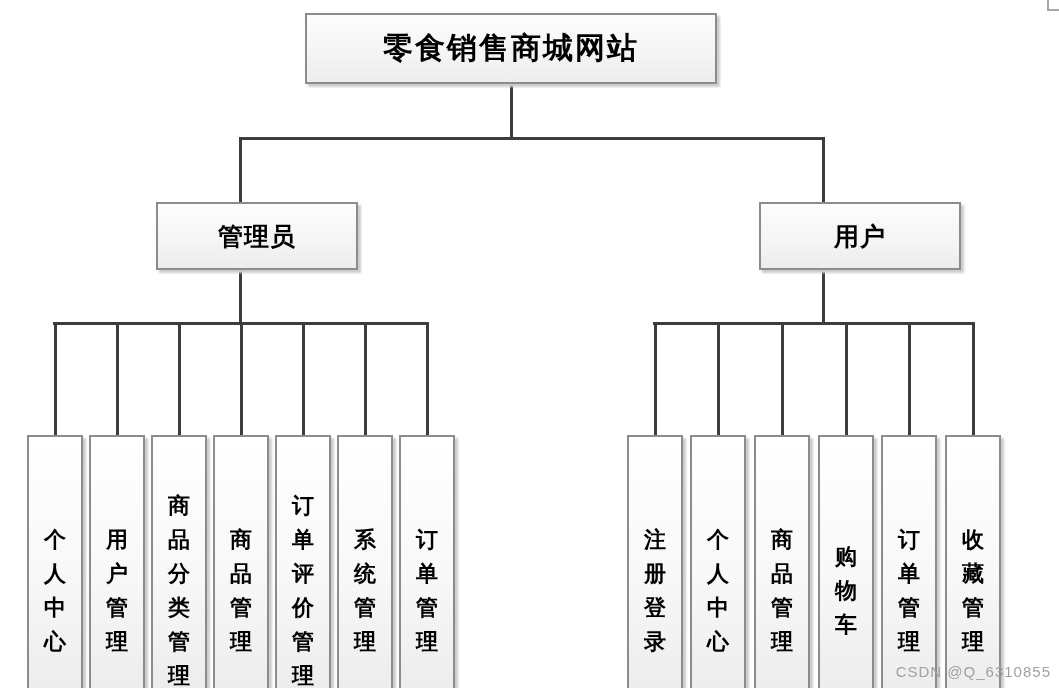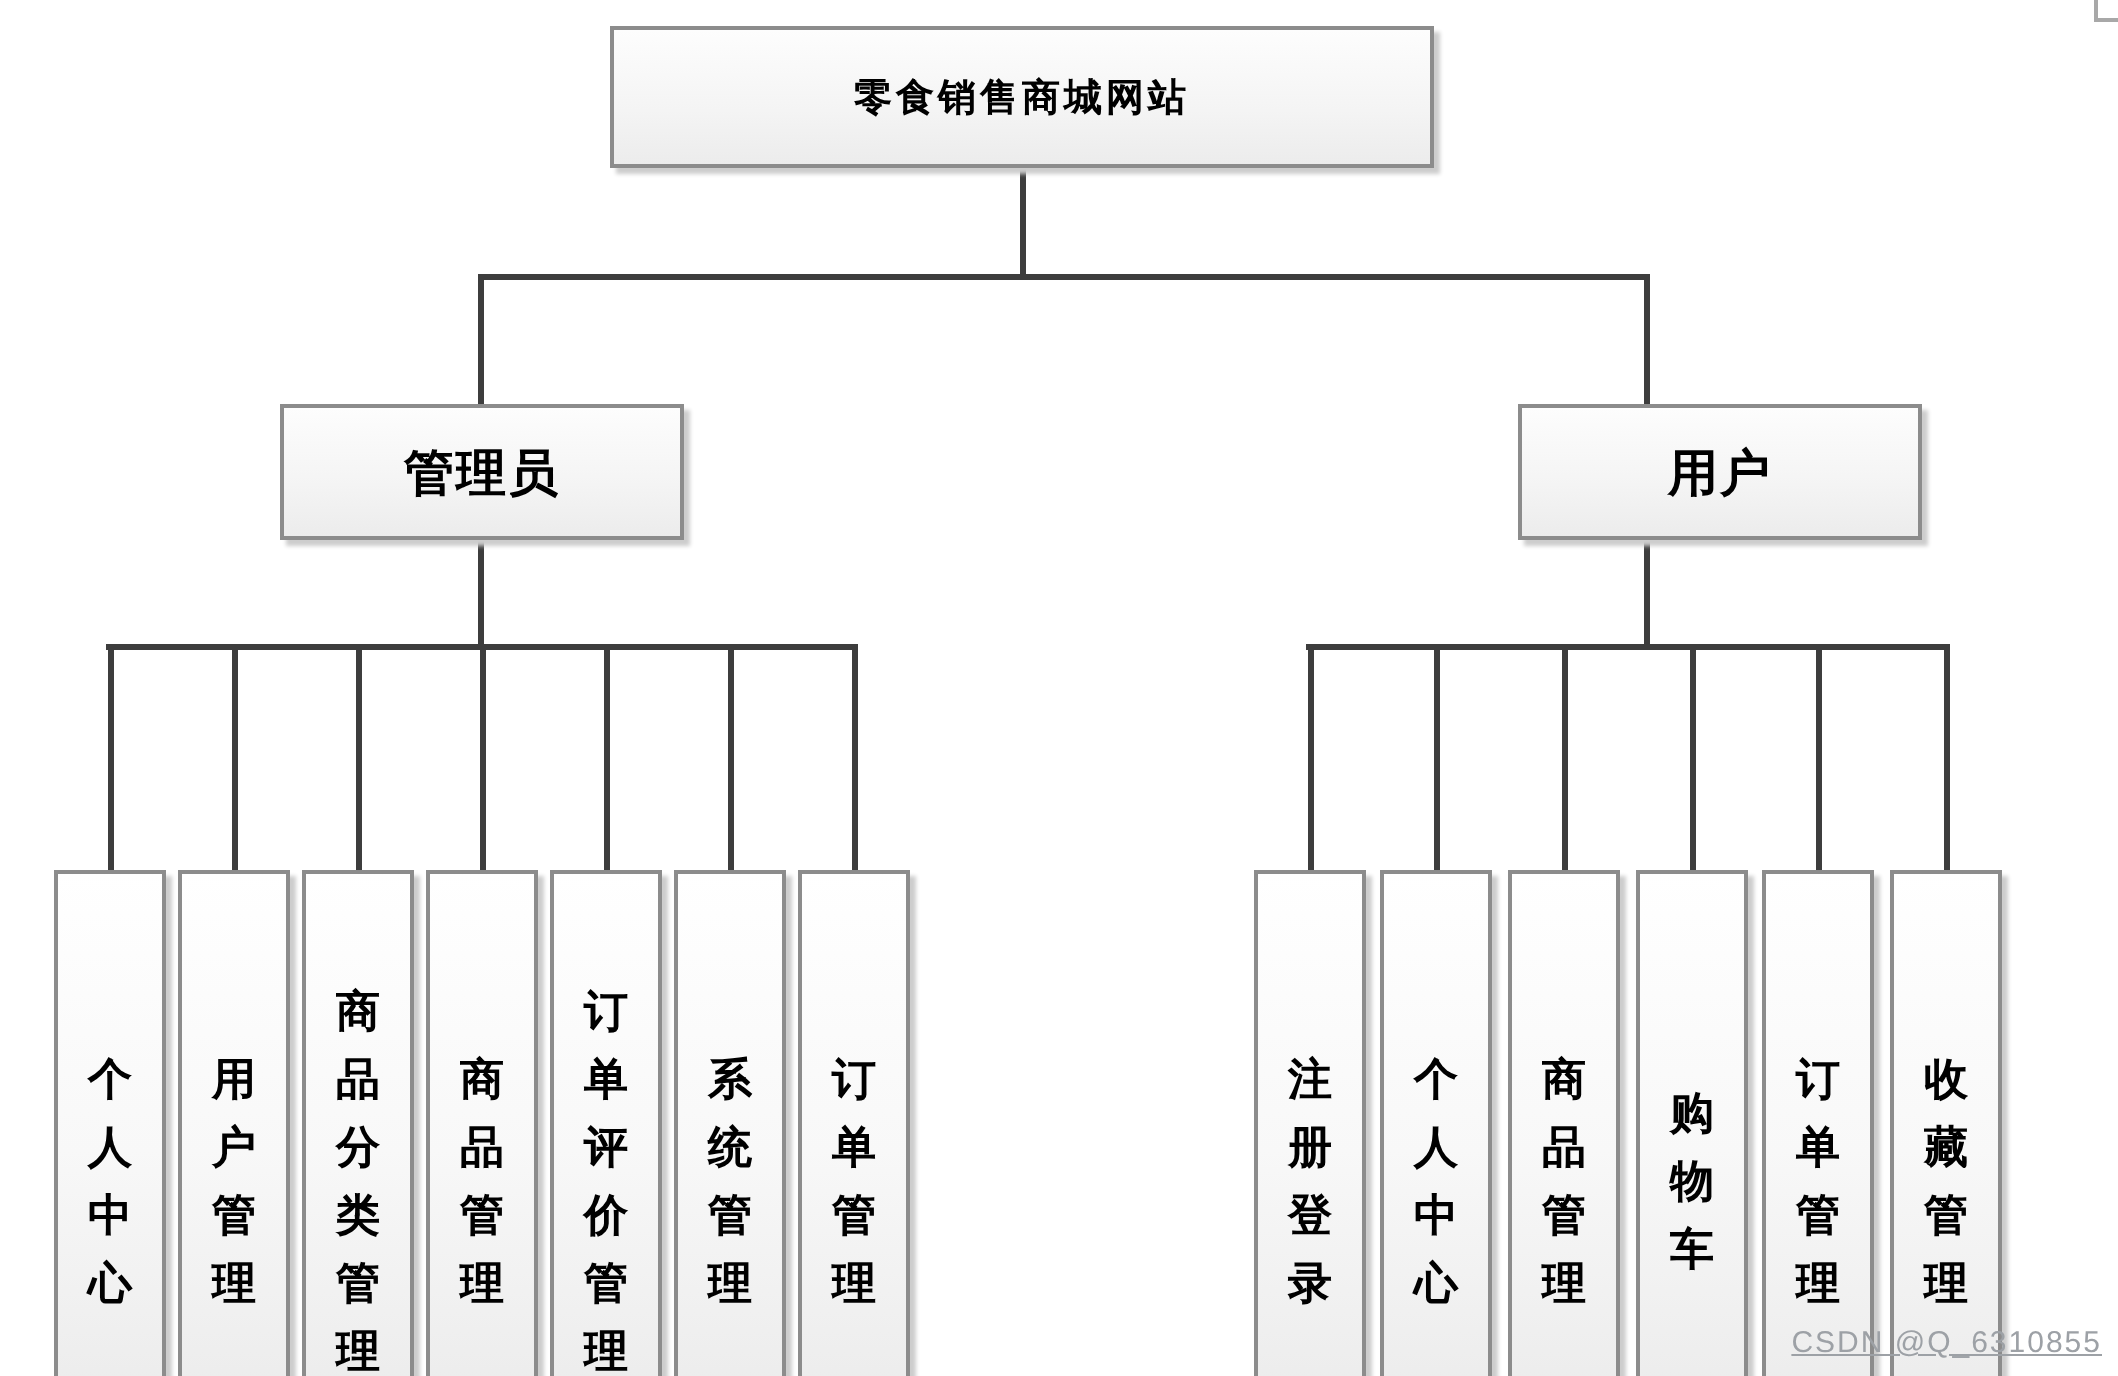--- a/index.html
+++ b/index.html
@@ -30,21 +30,21 @@
     box-shadow: 3px 3px 2px #cdcdcd;
     display: flex;
     align-items: center;
     justify-content: center;
     color: #000000;
     font-weight: bold;
   }
   .root-box {
     left: 305px; top: 13px;
     width: 412px; height: 71px;
-    font-size: 19px;
+    font-size: 30px;
     letter-spacing: 2px;
     background: linear-gradient(to bottom, #fdfdfd 0%, #f4f4f4 60%, #ececec 100%);
     text-align: center;
   }
   .branch-box {
     top: 202px;
     width: 202px; height: 68px;
     font-size: 25px;
     letter-spacing: 1px;
     background: linear-gradient(to bottom, #fdfdfd 0%, #f4f4f4 60%, #ececec 100%);
@@ -60,21 +60,20 @@
     font-weight: bold;
     line-height: 34px;
   }
   .watermark {
     position: absolute;
     right: 8px; bottom: 8px;
     font-family: "Liberation Sans", "DejaVu Sans", sans-serif;
     font-size: 15px;
     color: #9da1a6;
     letter-spacing: 1px;
-    text-decoration: underline;
   }
   .corner-mark-v {
     position: absolute;
     left: 1047px; top: 0;
     width: 2px; height: 10px;
     background: #a8a8a8;
   }
   .corner-mark-h {
     position: absolute;
     left: 1047px; top: 9px;
@@ -108,21 +107,21 @@
   <div class="line vline" style="left:716.5px; top:322px; height:115px;"></div>
   <div class="line vline" style="left:780.5px; top:322px; height:115px;"></div>
   <div class="line vline" style="left:844.5px; top:322px; height:115px;"></div>
   <div class="line vline" style="left:907.5px; top:322px; height:115px;"></div>
   <div class="line vline" style="left:971.5px; top:322px; height:115px;"></div>
 
   <div class="node root-box">
     <span>零食销售商城网站</span>
   </div>
 
-  <div class="node branch-box" style="left:140px;">
+  <div class="node branch-box" style="left:156px;">
     <span>管理员</span>
   </div>
   <div class="node branch-box" style="left:759px;">
     <span>用户</span>
   </div>
 
   <div class="node leaf-box" style="left:27px;">
     <span class="vlabel">个
 人
 中

